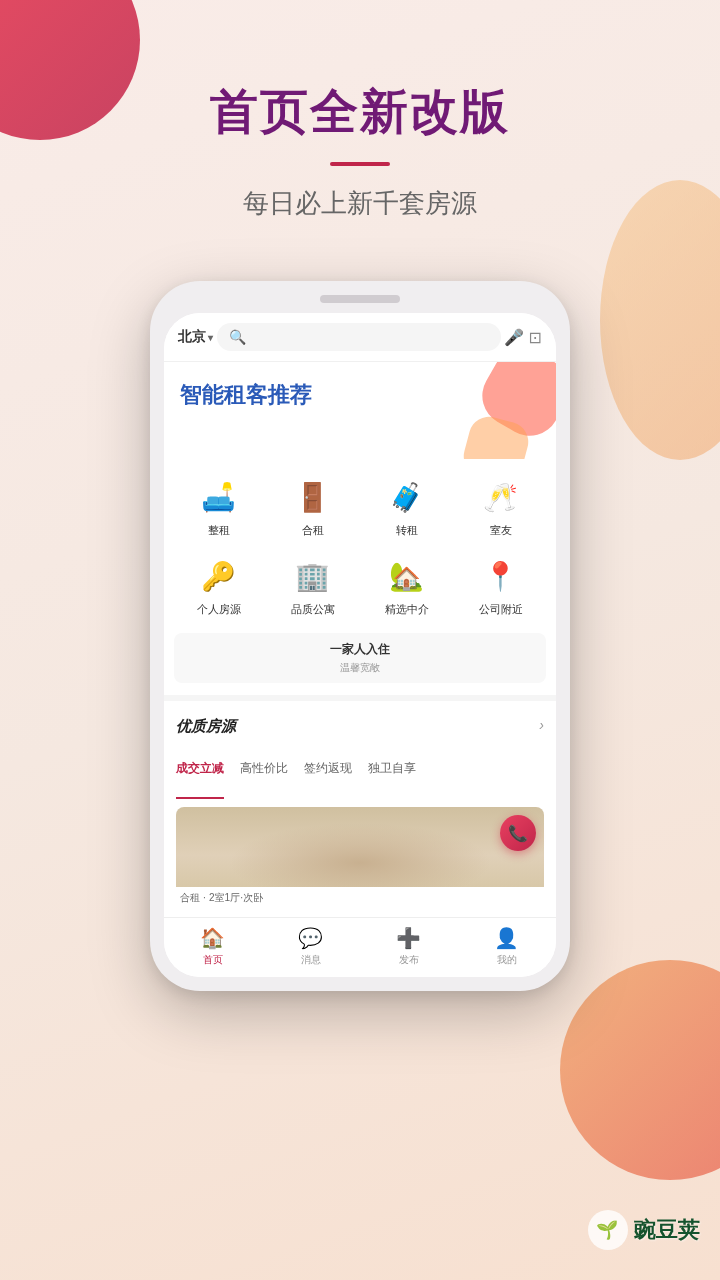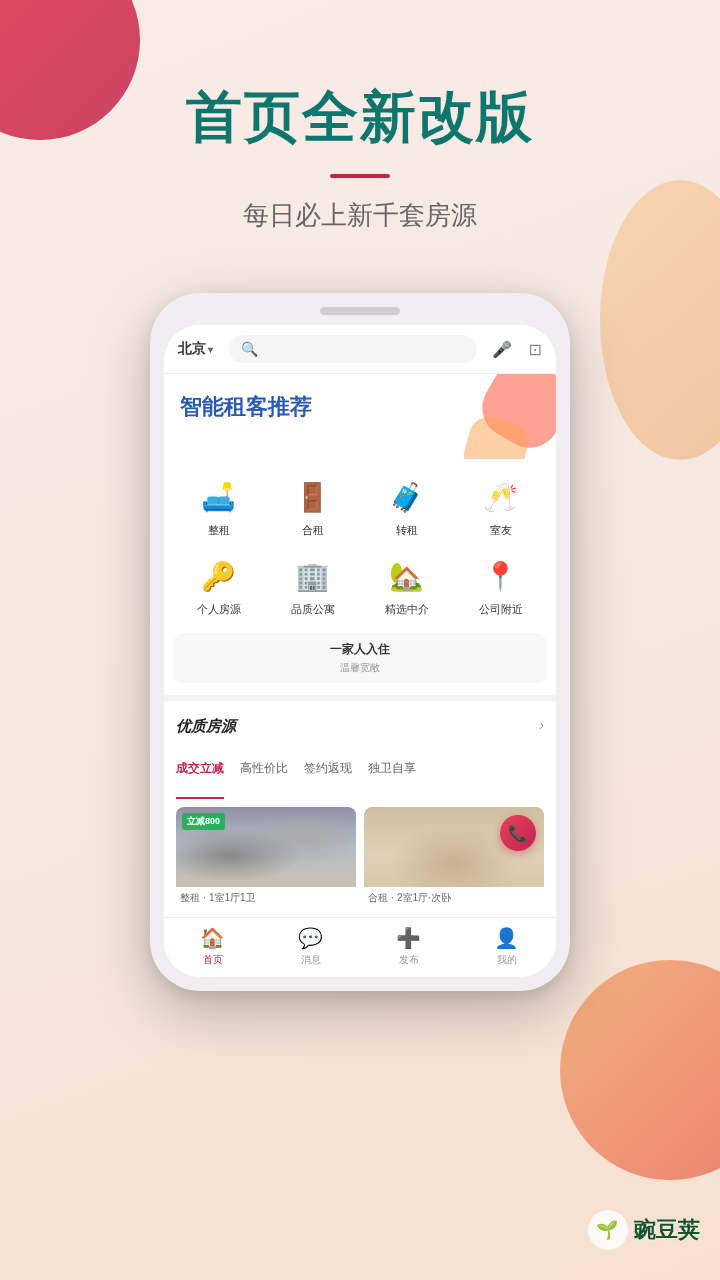--- a/index.html
+++ b/index.html
@@ -49,23 +49,23 @@
       z-index: 1;
       width: 720px;
       min-height: 1280px;
     }
     .header-section {
       text-align: center;
       padding-top: 80px;
       padding-bottom: 30px;
     }
     .main-title {
-      font-size: 56px;
+      font-size: 48px;
       font-weight: 900;
-      color: #0f766e;
+      color: #701a75;
       letter-spacing: 2px;
       margin-bottom: 18px;
     }
     .title-underline {
       width: 60px;
       height: 4px;
       background: #c0254a;
       margin: 0 auto 20px;
       border-radius: 2px;
     }
@@ -100,21 +100,21 @@
       border-radius: 36px;
       overflow: hidden;
     }
     
     .search-bar {
       display: flex;
       align-items: center;
       padding: 10px 14px;
       background: #fff;
       border-bottom: 1px solid #f0f0f0;
-      gap: 16px;
+      gap: 4px;
     }
     .city-selector {
       display: flex;
       align-items: center;
       font-size: 14px;
       color: #333;
       font-weight: 600;
       gap: 2px;
       white-space: nowrap;
     }
@@ -143,21 +143,21 @@
       background: linear-gradient(135deg, #a0c8f8 0%, #7ab0f0 40%, #f08080 100%);
       padding: 18px 16px 14px;
       position: relative;
       overflow: hidden;
       min-height: 80px;
     }
     .banner-title {
       font-size: 22px;
       font-weight: 900;
       color: #2a5ab8;
-      margin-bottom: 8px;
+      margin-bottom: 20px;
       position: relative;
       z-index: 1;
     }
     .banner-subtitle {
       font-size: 11px;
       color: #fff;
       position: relative;
       z-index: 1;
     }
     .banner-decor {
@@ -467,26 +467,20 @@
           </div>
           <div class="quality-tabs">
             <div class="quality-tab active">成交立减</div>
             <div class="quality-tab">高性价比</div>
             <div class="quality-tab">签约返现</div>
             <div class="quality-tab">独卫自享</div>
           </div>
 
           <div class="listing-row" style="position:relative;">
 
-            <div class="listing-card">
-              <div class="listing-img room-photo-1">
-                <div class="listing-badge">立减800</div>
-              </div>
-              <div class="listing-desc">整租 · 1室1厅1卫</div>
-            </div>
 
             <div class="listing-card">
               <div class="listing-img room-photo-2"></div>
               <div class="listing-desc">合租 · 2室1厅·次卧</div>
             </div>
 
             <div class="phone-fab">📞</div>
           </div>
         </div>
 

